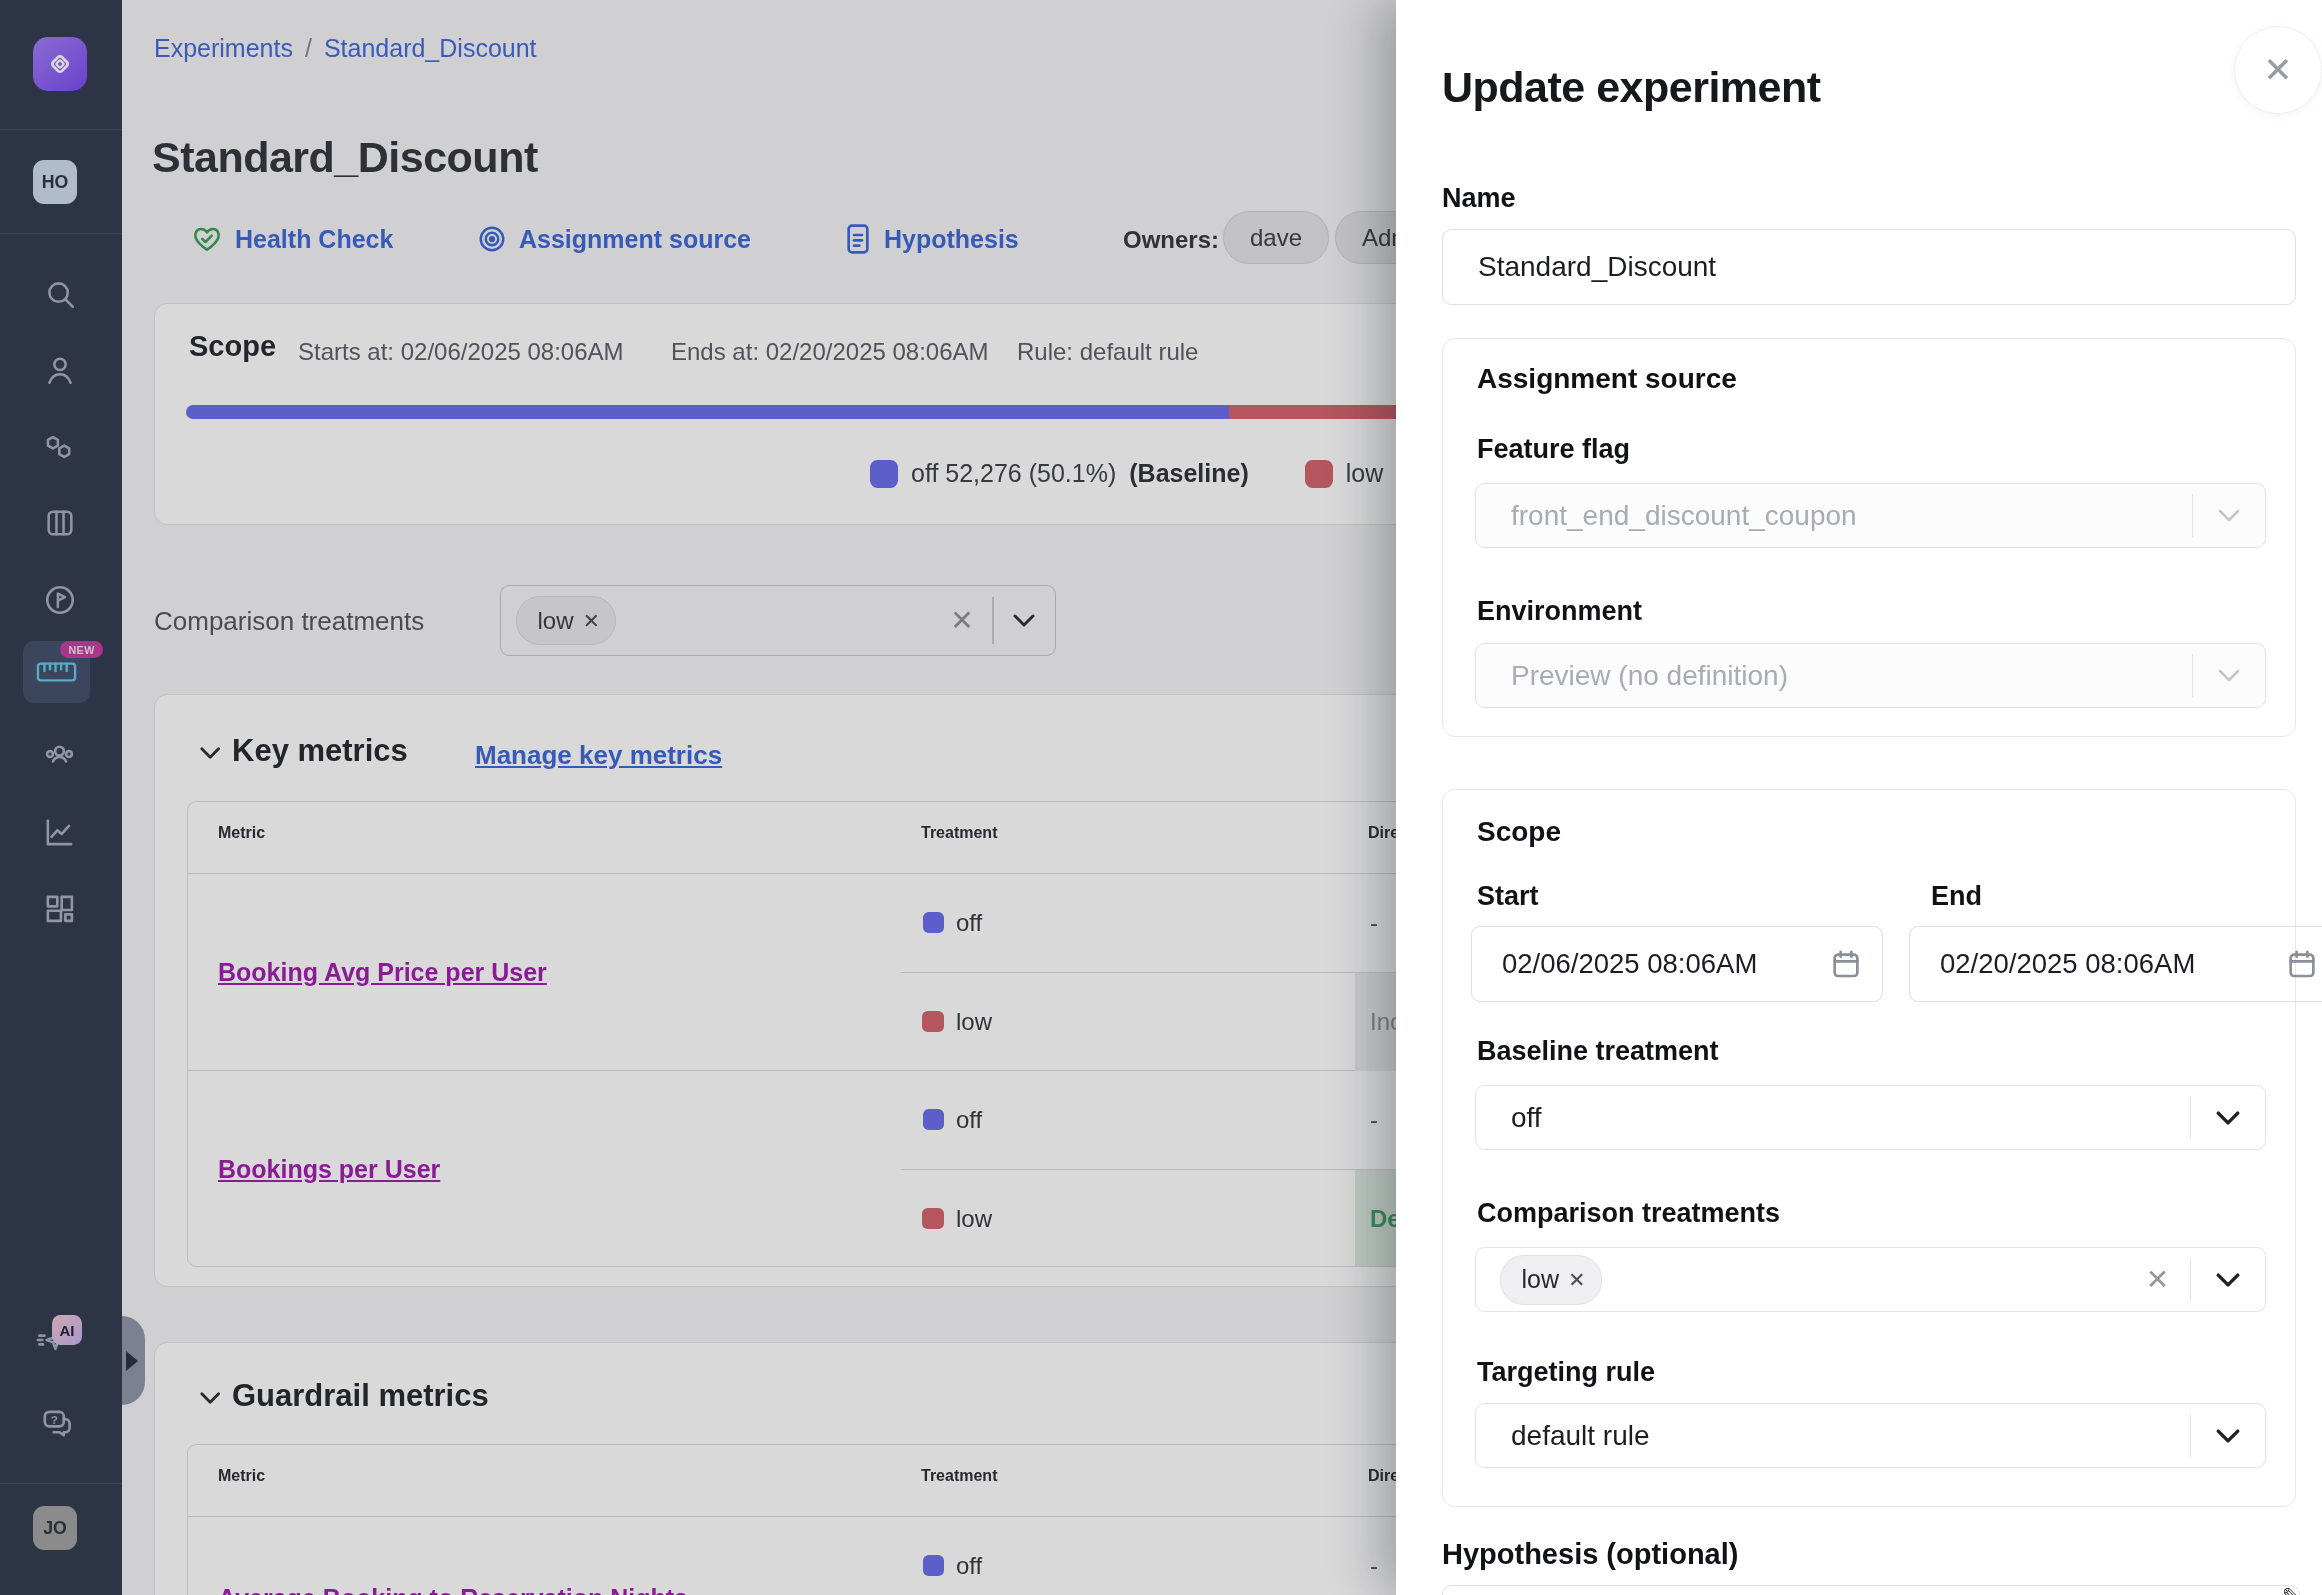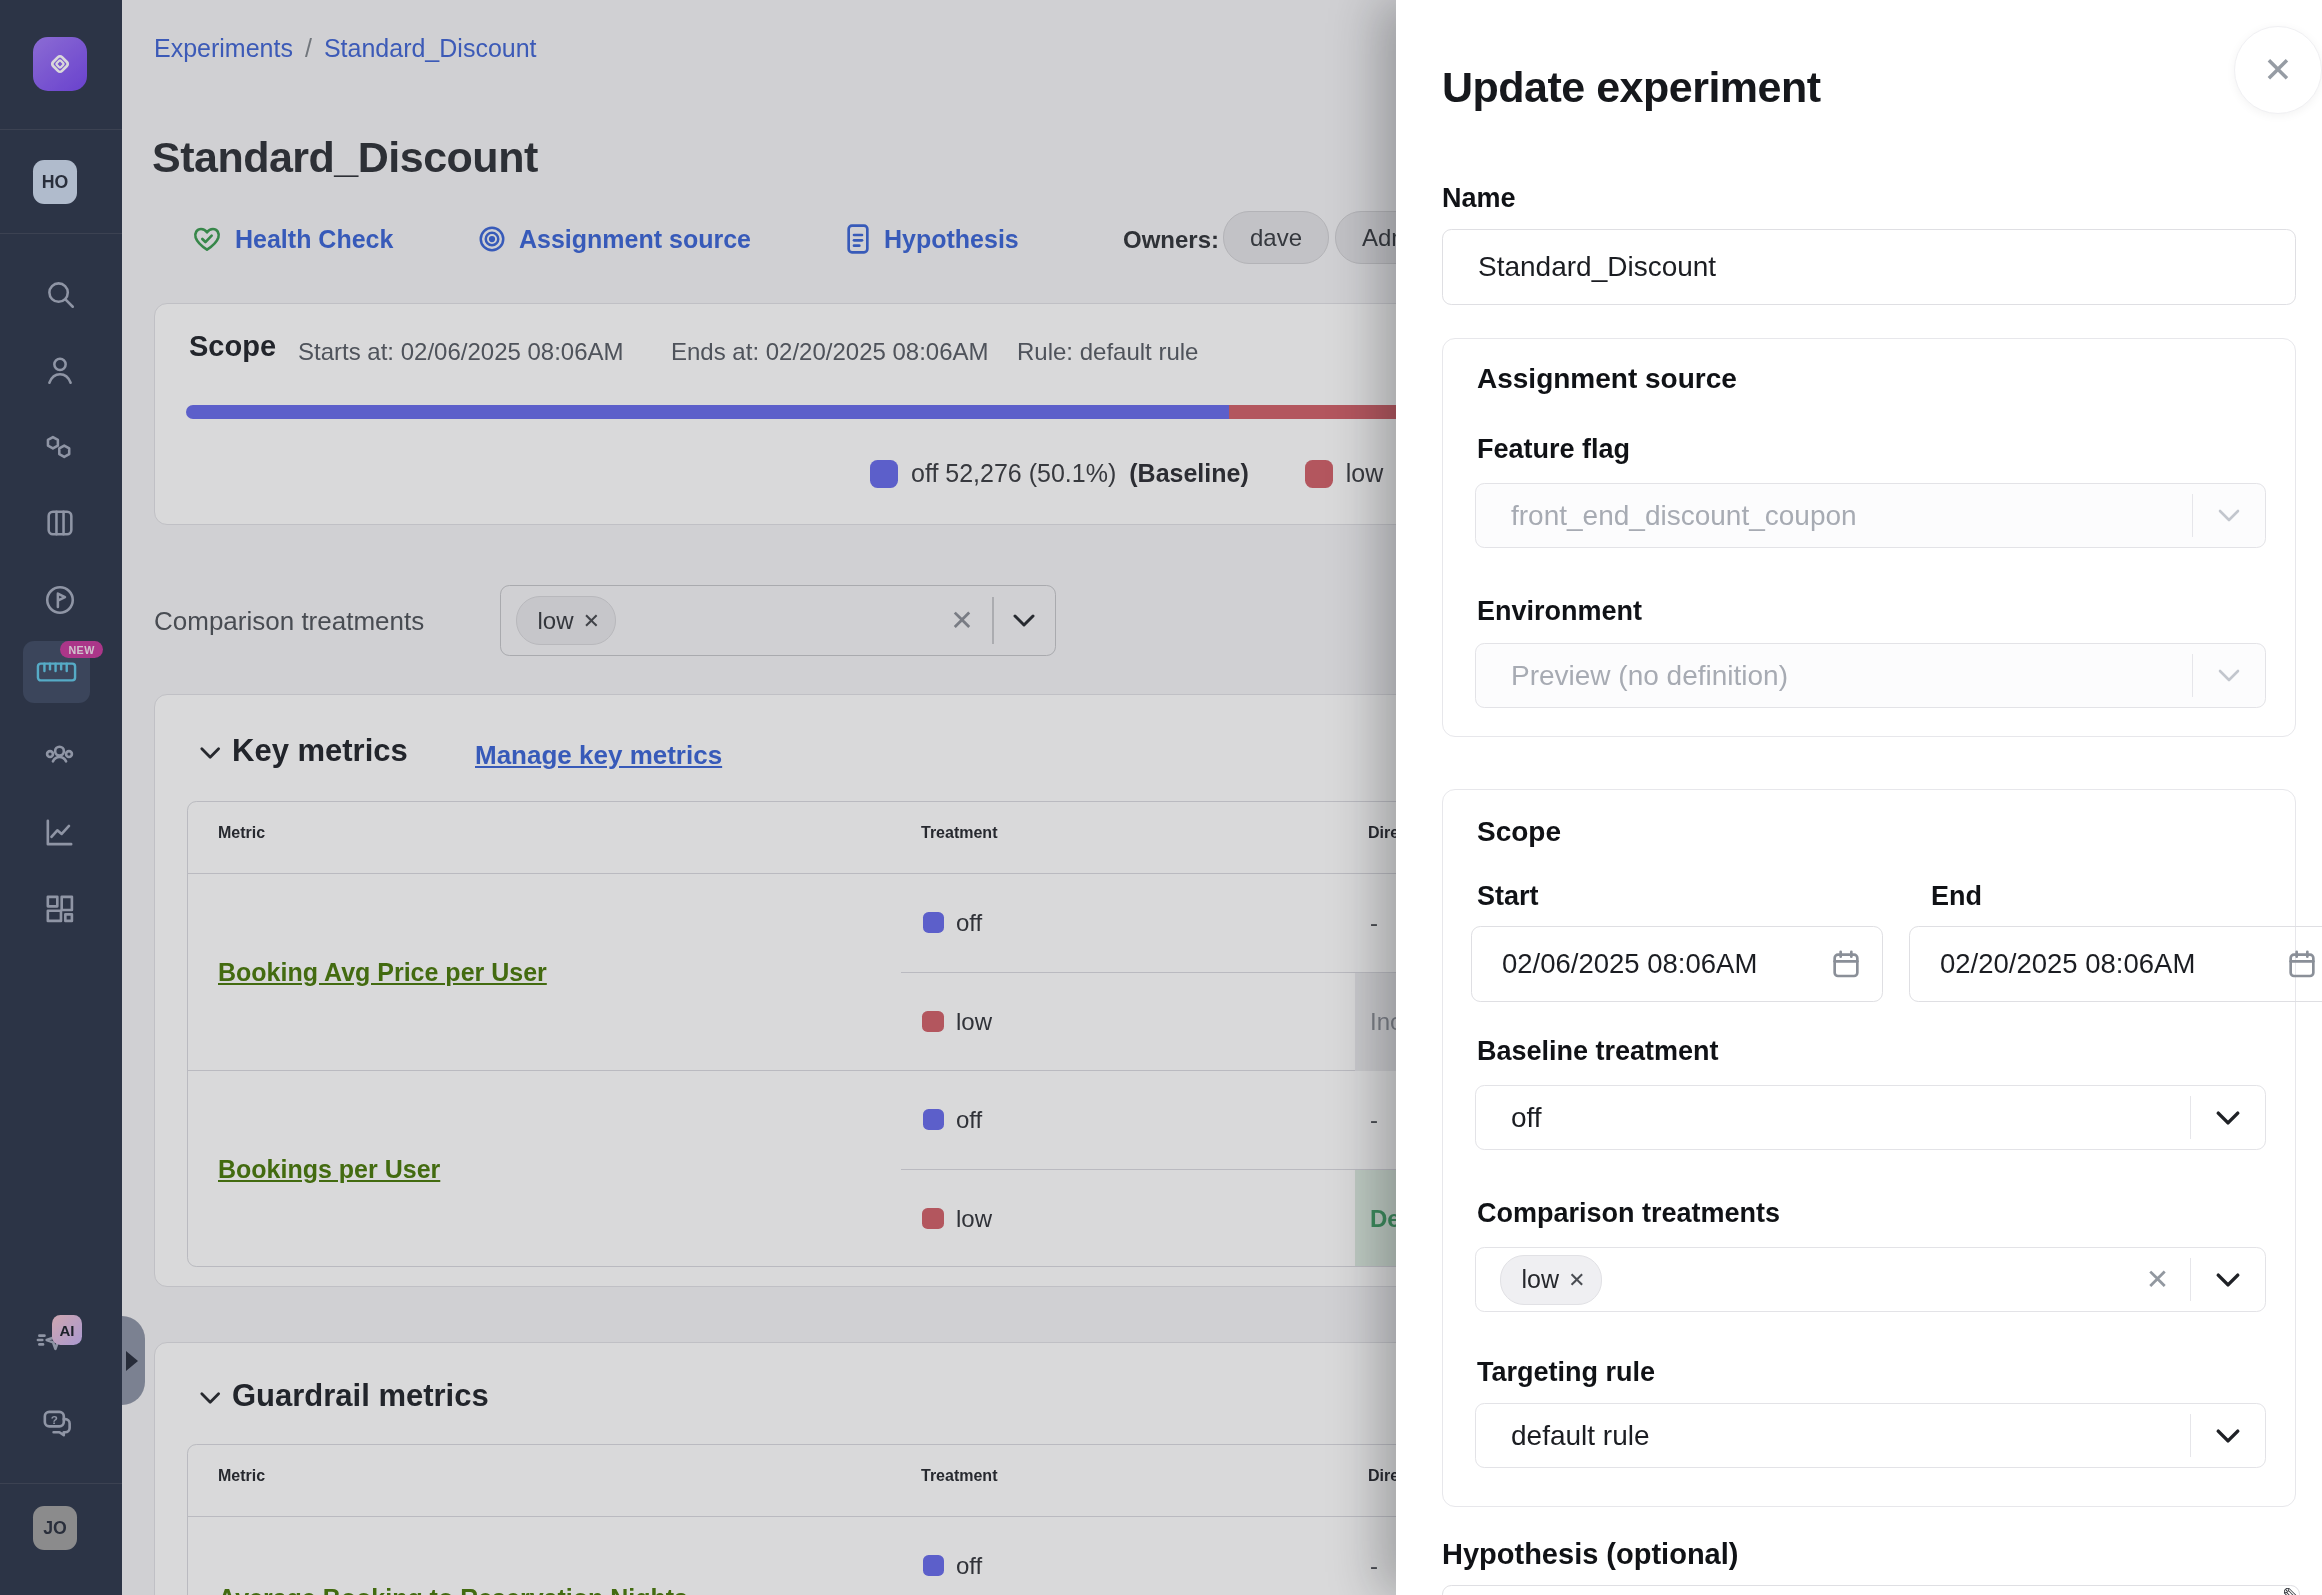--- a/index.html
+++ b/index.html
@@ -69,21 +69,21 @@
   .sec-head-chev svg{stroke:#2b2e33;stroke-width:3;fill:none;stroke-linecap:round;stroke-linejoin:round;}
   .sec-title{position:absolute;left:77px;font-size:31px;font-weight:700;color:#26292f;}
   .manage-link{position:absolute;left:320px;font-size:26px;font-weight:700;color:#3f68d8;}
   .mtable{position:absolute;left:32px;background:#fff;border:1.4px solid #dadbe0;border-radius:9.3px;width:2043px;overflow:hidden;}
   .thead{position:relative;height:71px;border-bottom:1.4px solid #dadbe0;}
   .th{position:absolute;top:22.4px;font-size:16px;font-weight:700;color:#2b2e34;}
   .th1{left:30px;}.th2{left:733px;}.th3{left:1180px;}
   .mgroup{position:relative;height:196px;border-bottom:1.4px solid #dadbe0;}
   .mgroup:last-child{border-bottom:none;}
   .metric-link{position:absolute;left:30px;top:0;height:100%;display:flex;align-items:center;
-        font-size:25px;font-weight:600;color:#4d7c0f;}
+        font-size:25px;font-weight:600;color:#a21caf;}
   .subrow{position:absolute;left:0;right:0;height:98px;}
   .subrow.r2{top:98px;border-top:1.4px solid #dadbe0;left:713px;}
   .t-sw{position:absolute;left:735px;top:38px;width:21.4px;height:21.4px;border-radius:5.6px;}
   .subrow.r2 .t-sw{left:21.4px;}
   .t-name{position:absolute;left:768px;top:35px;font-size:24px;color:#36393f;}
   .subrow.r2 .t-name{left:55px;}
   .t-dir{position:absolute;left:1182px;top:35px;font-size:24px;color:#54575c;}
   .dir-cell{position:absolute;left:1167px;top:0;right:0;bottom:0;}
   .subrow.r2 .dir-cell{left:454px;}
   .dir-cell.inconclusive{background:#ededf0;}

